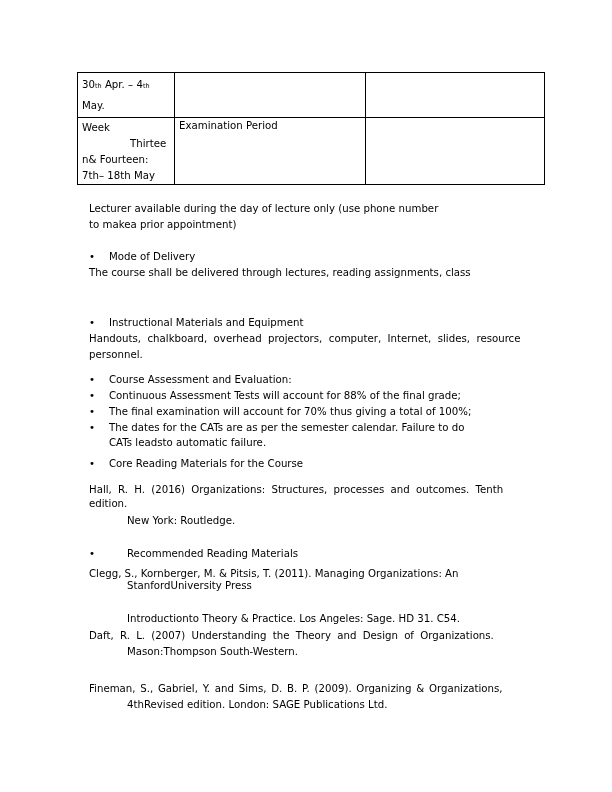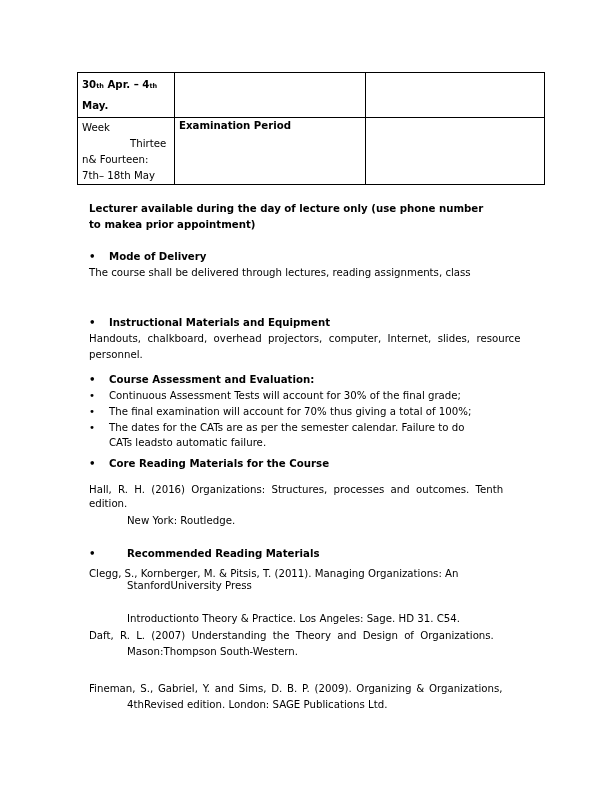--- a/index.html
+++ b/index.html
@@ -5,26 +5,26 @@
   html, body { margin: 0; padding: 0; background: #ffffff; }
   body { width: 612px; height: 792px; position: relative; overflow: hidden;
          font-family: "DejaVu Sans", sans-serif; color: #000; }
   .page { position: absolute; left: 0; top: 0; width: 612px; height: 792px; }
   table.sched { position: absolute; left: 77px; top: 72px; border-collapse: collapse;
                 font-size: 10.2px; }
   table.sched td { border: 1.3px solid #000; vertical-align: top; padding: 2px 3px 0 4px; }
   td.c1 { width: 89px; }
   td.c2 { width: 183px; }
   td.c3 { width: 171px; }
-  tr.r1 td { height: 42px; font-weight: bold; }
+  tr.r1 td { height: 42px; }
   tr.r2 td { height: 63px; }
   .sup { font-size: 6.5px; vertical-align: baseline; position: relative; top: -0px; }
   .line { display: block; line-height: 19px; }
   .r2line { display: block; line-height: 16px; }
-  .b { font-weight: bold; }
+  .b { font-weight: normal; }
   .txt { position: absolute; left: 89px; font-size: 10.2px; line-height: 16px; white-space: nowrap; }
   .bullet { display: inline-block; width: 20px; }
 </style>
 </head>
 <body>
 
 <div class="page">
 
   <table class="sched">
     <tbody>
@@ -53,21 +53,21 @@
   <div class="txt b" style="top:217px">to makea prior appointment)</div>
 
   <div class="txt b" style="top:249px"><span class="bullet">•</span><span>Mode of Delivery</span></div>
   <div class="txt" style="top:265px">The course shall be delivered through lectures, reading assignments, class</div>
 
   <div class="txt b" style="top:315px"><span class="bullet">•</span><span>Instructional Materials and Equipment</span></div>
   <div class="txt" style="top:331px; word-spacing:3.2px">Handouts, chalkboard, overhead projectors, computer, Internet, slides, resource</div>
   <div class="txt" style="top:347px">personnel.</div>
 
   <div class="txt b" style="top:372px"><span class="bullet">•</span><span>Course Assessment and Evaluation:</span></div>
-  <div class="txt" style="top:388px"><span class="bullet">•</span><span>Continuous Assessment Tests will account for 30% of the final grade;</span></div>
+  <div class="txt" style="top:388px"><span class="bullet">•</span><span>Continuous Assessment Tests will account for 88% of the final grade;</span></div>
   <div class="txt" style="top:404px"><span class="bullet">•</span><span>The final examination will account for 70% thus giving a total of 100%;</span></div>
   <div class="txt" style="top:420px"><span class="bullet">•</span><span>The dates for the CATs are as per the semester calendar. Failure to do</span></div>
   <div class="txt" style="top:435px; left:109px">CATs leadsto automatic failure.</div>
 
   <div class="txt b" style="top:456px"><span class="bullet">•</span><span>Core Reading Materials for the Course</span></div>
   <div class="txt" style="top:482px; word-spacing:3px">Hall, R. H. (2016) Organizations: Structures, processes and outcomes. Tenth</div>
   <div class="txt" style="top:496px">edition.</div>
   <div class="txt" style="top:513px; left:127px">New York: Routledge.</div>
 
   <div class="txt b" style="top:546px"><span class="bullet" style="width:38px">•</span><span>Recommended Reading Materials</span></div>

